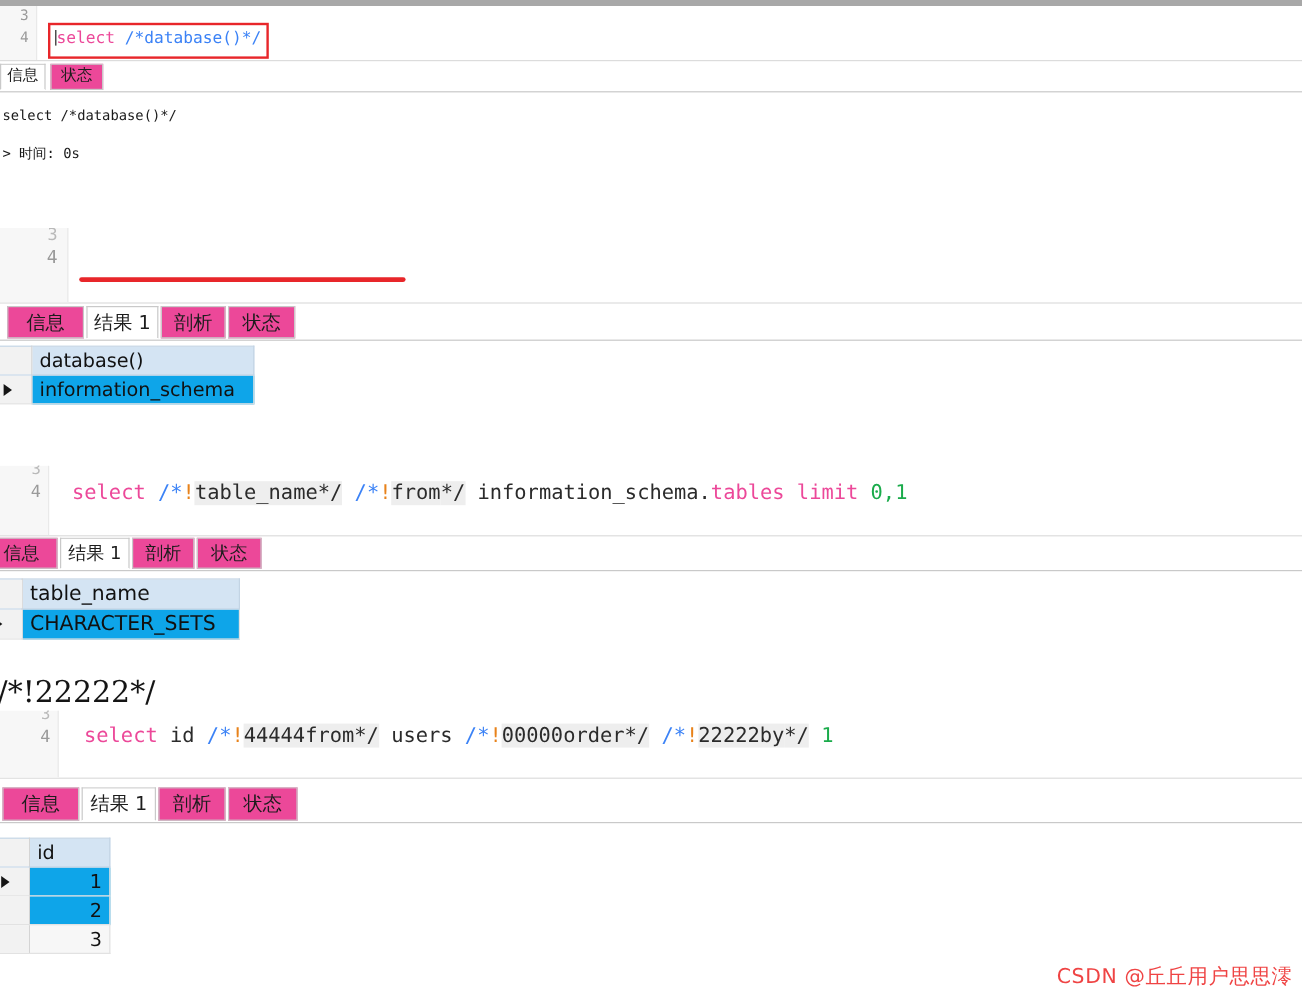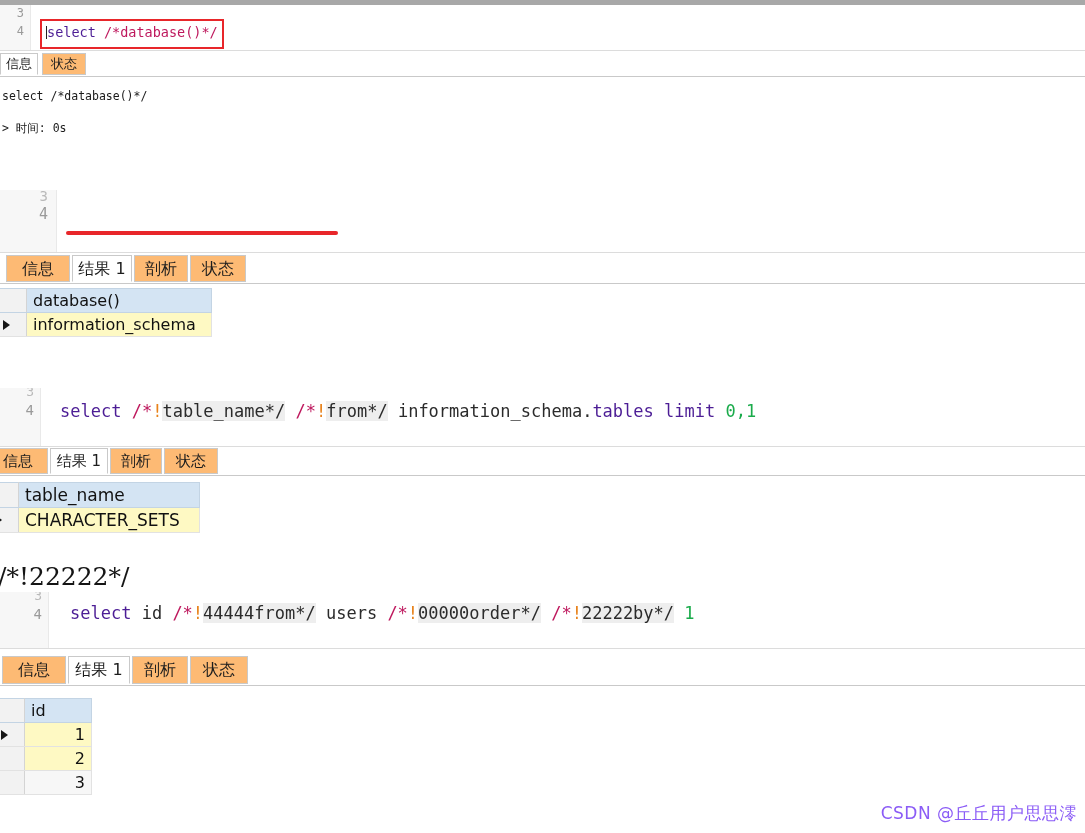--- a/index.html
+++ b/index.html
@@ -37,23 +37,23 @@
     color: #9a9a9a;
     font-family: "DejaVu Sans Mono", "Liberation Mono", monospace;
     user-select: none;
   }
   .code {
     position: absolute;
     white-space: pre;
     font-family: "DejaVu Sans Mono", "Liberation Mono", monospace;
     color: #2b2b2b;
   }
-  .kw   { color: #4c1d95; }
+  .kw   { color: #ec4899; }
   .num  { color: #1aab4b; }
-  .cmt  { color: #be185d; }
+  .cmt  { color: #3b82f6; }
   .bang { color: #e8821a; }
   .inl  { background: #eeeeee; color: #2b2b2b; }
   .caret {
     display: inline-block;
     width: 0;
     border-left: 1px solid #222;
     height: 1em;
     vertical-align: -0.15em;
   }
 
@@ -75,21 +75,21 @@
     position: absolute;
     background: #ffffff;
     border-bottom: 1px solid #c9c9c9;
     white-space: nowrap;
     overflow: hidden;
   }
   .tab {
     position: relative;
     display: inline-block;
     box-sizing: border-box;
-    background: #fdba74;
+    background: #ec4899;
     border: 1px solid #c9c9c9;
     border-bottom: 1px solid #c9c9c9;
     color: #1d1d1d;
     font-family: "DejaVu Sans", "Liberation Sans", sans-serif;
     text-align: center;
     cursor: default;
     vertical-align: bottom;
   }
   .tab.active {
     background: #ffffff;
@@ -121,21 +121,21 @@
   .grid th {
     background: #d4e4f3;
     border: 1px solid #c3d4e4;
     border-left: none;
     text-align: left;
     font-weight: normal;
     color: #111;
     padding: 2px 6px;
   }
   .grid td {
-    background: #fef9c3;
+    background: #0ea5e9;
     border: 1px solid #e2e2e2;
     border-left: none;
     border-top: none;
     color: #111;
     padding: 2px 6px;
   }
   .grid td.alt { background: #f7f7f7; }
   .grid td.numcell { text-align: right; }
   .rowmark {
     position: absolute;
@@ -153,21 +153,21 @@
     font-family: "DejaVu Serif", "Liberation Serif", serif;
     color: #151515;
     white-space: pre;
   }
 
   
   .watermark {
     position: absolute;
     right: 8px;
     bottom: 8px;
-    color: #8b5cf6;
+    color: #ef4444;
     font-family: "DejaVu Sans", "Liberation Sans", sans-serif;
     font-size: 17px;
     letter-spacing: .5px;
     user-select: none;
   }
 </style>
 </head>
 <body>
 
 <div class="abs top-strip"></div>

